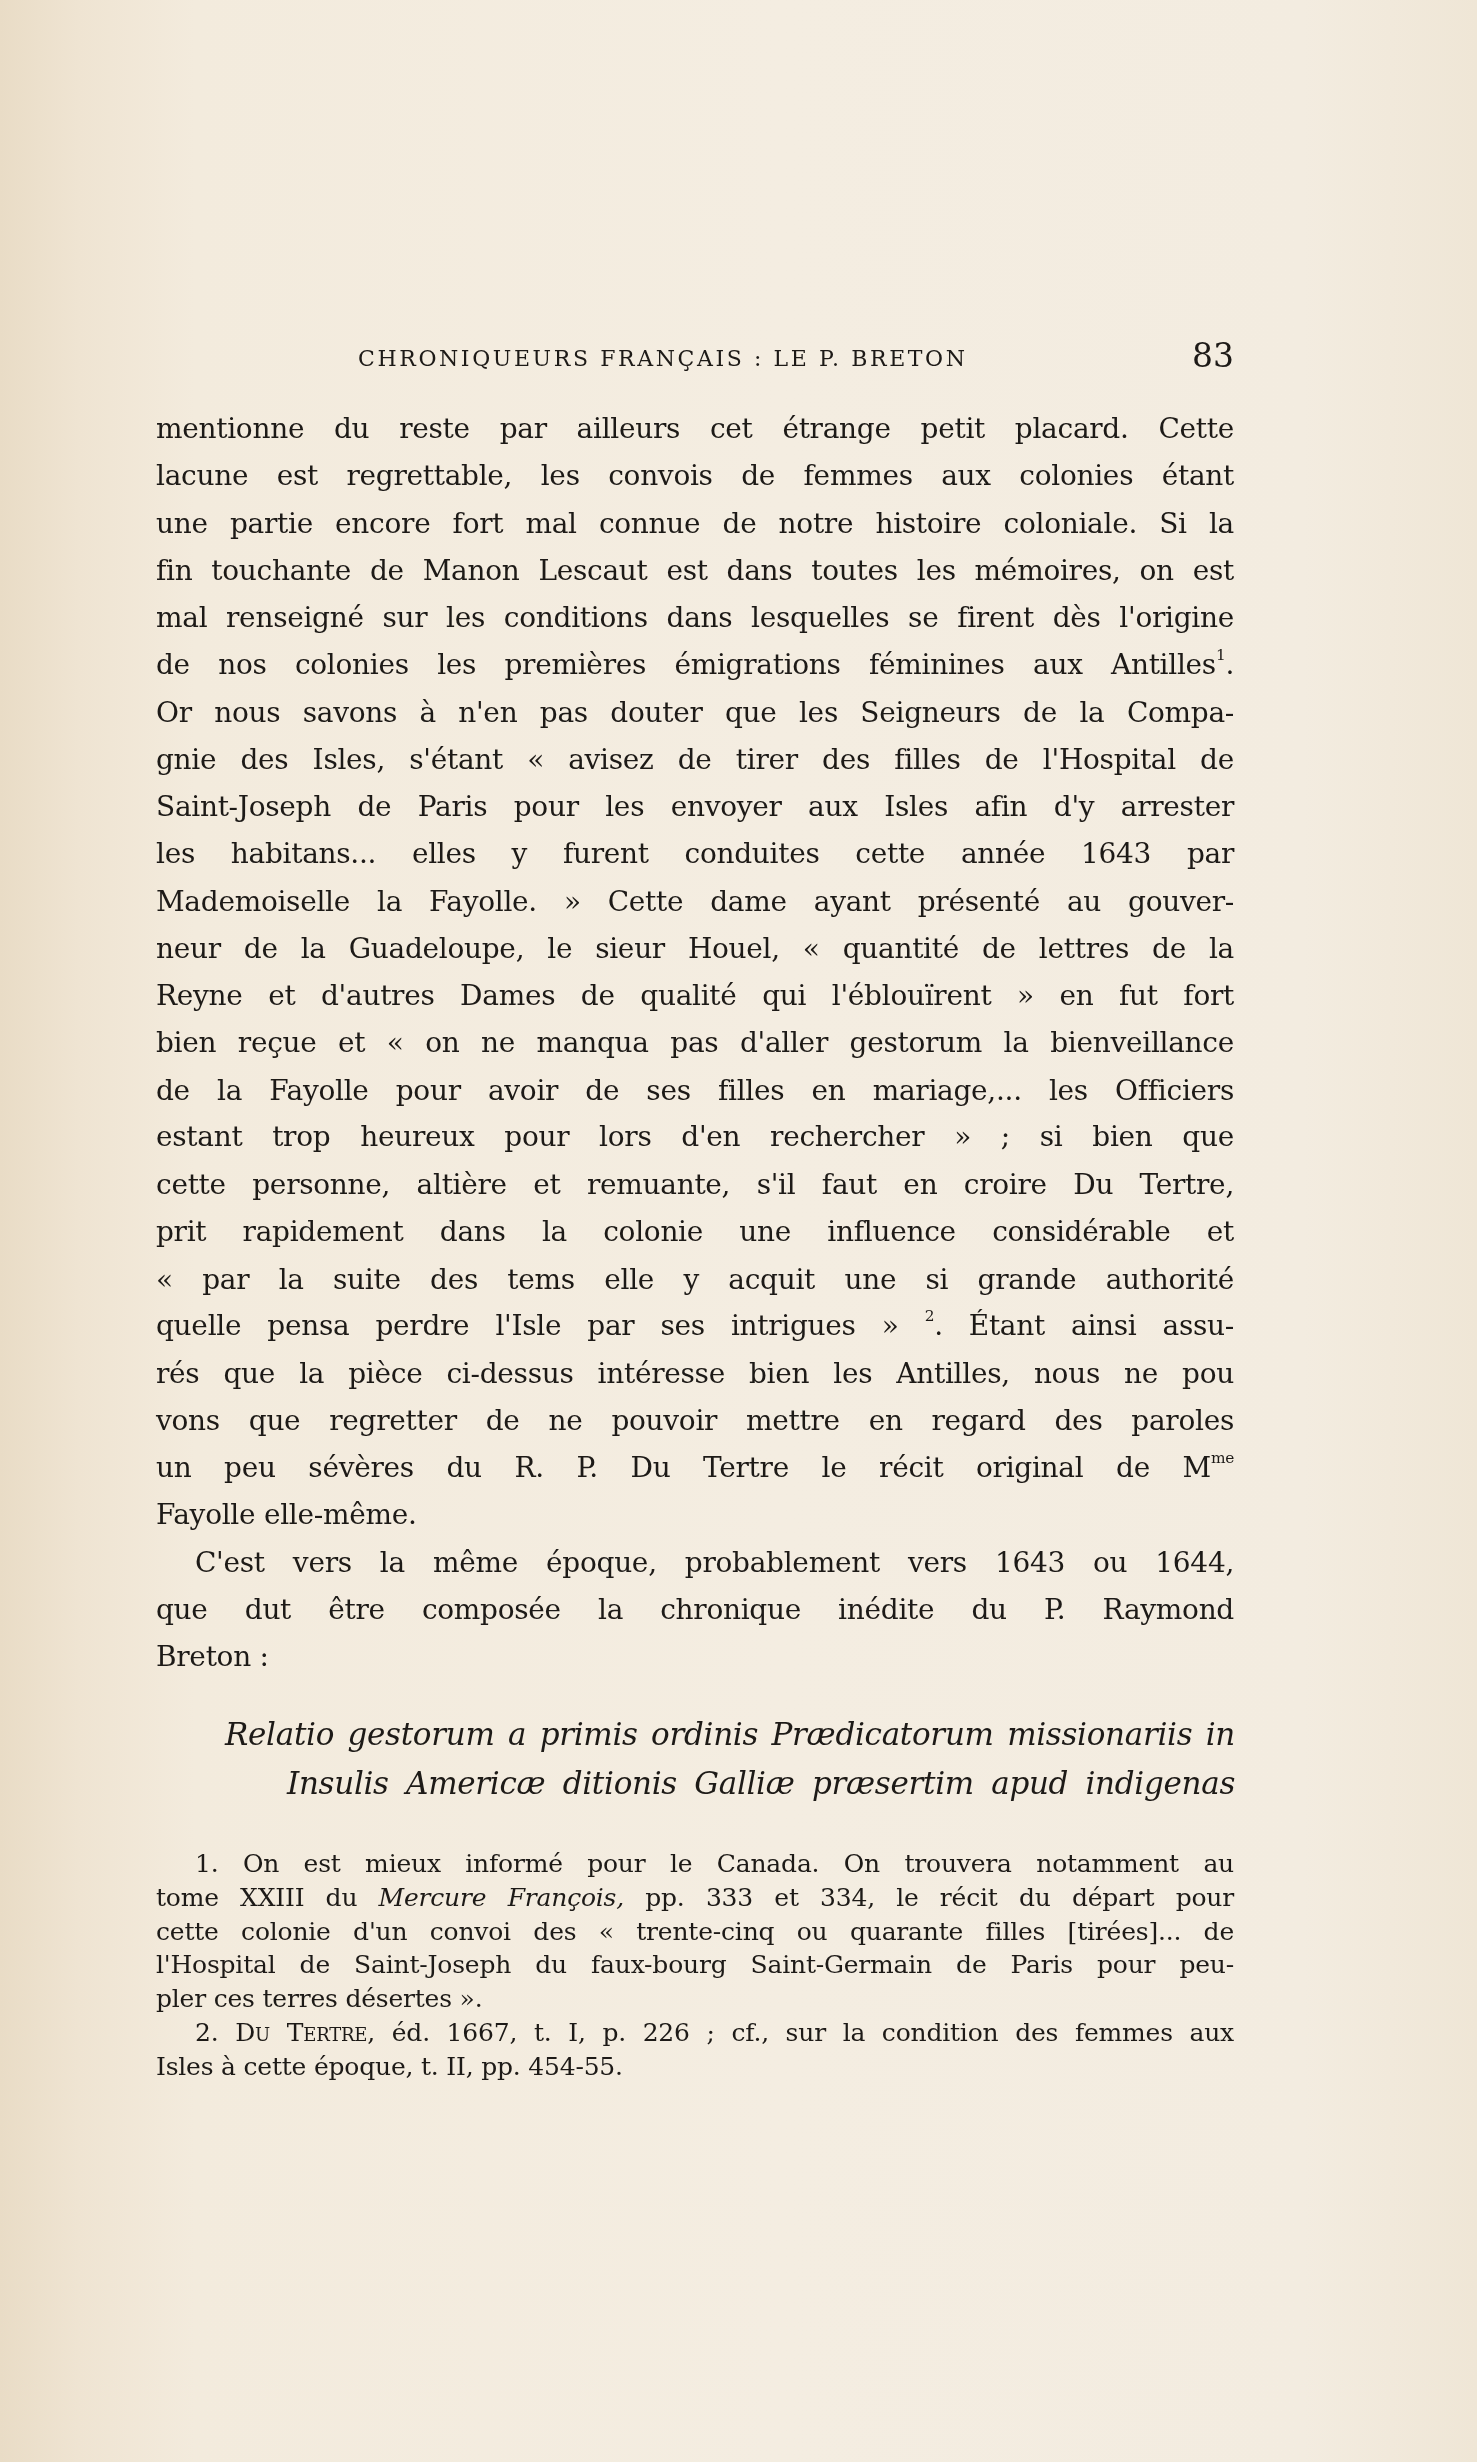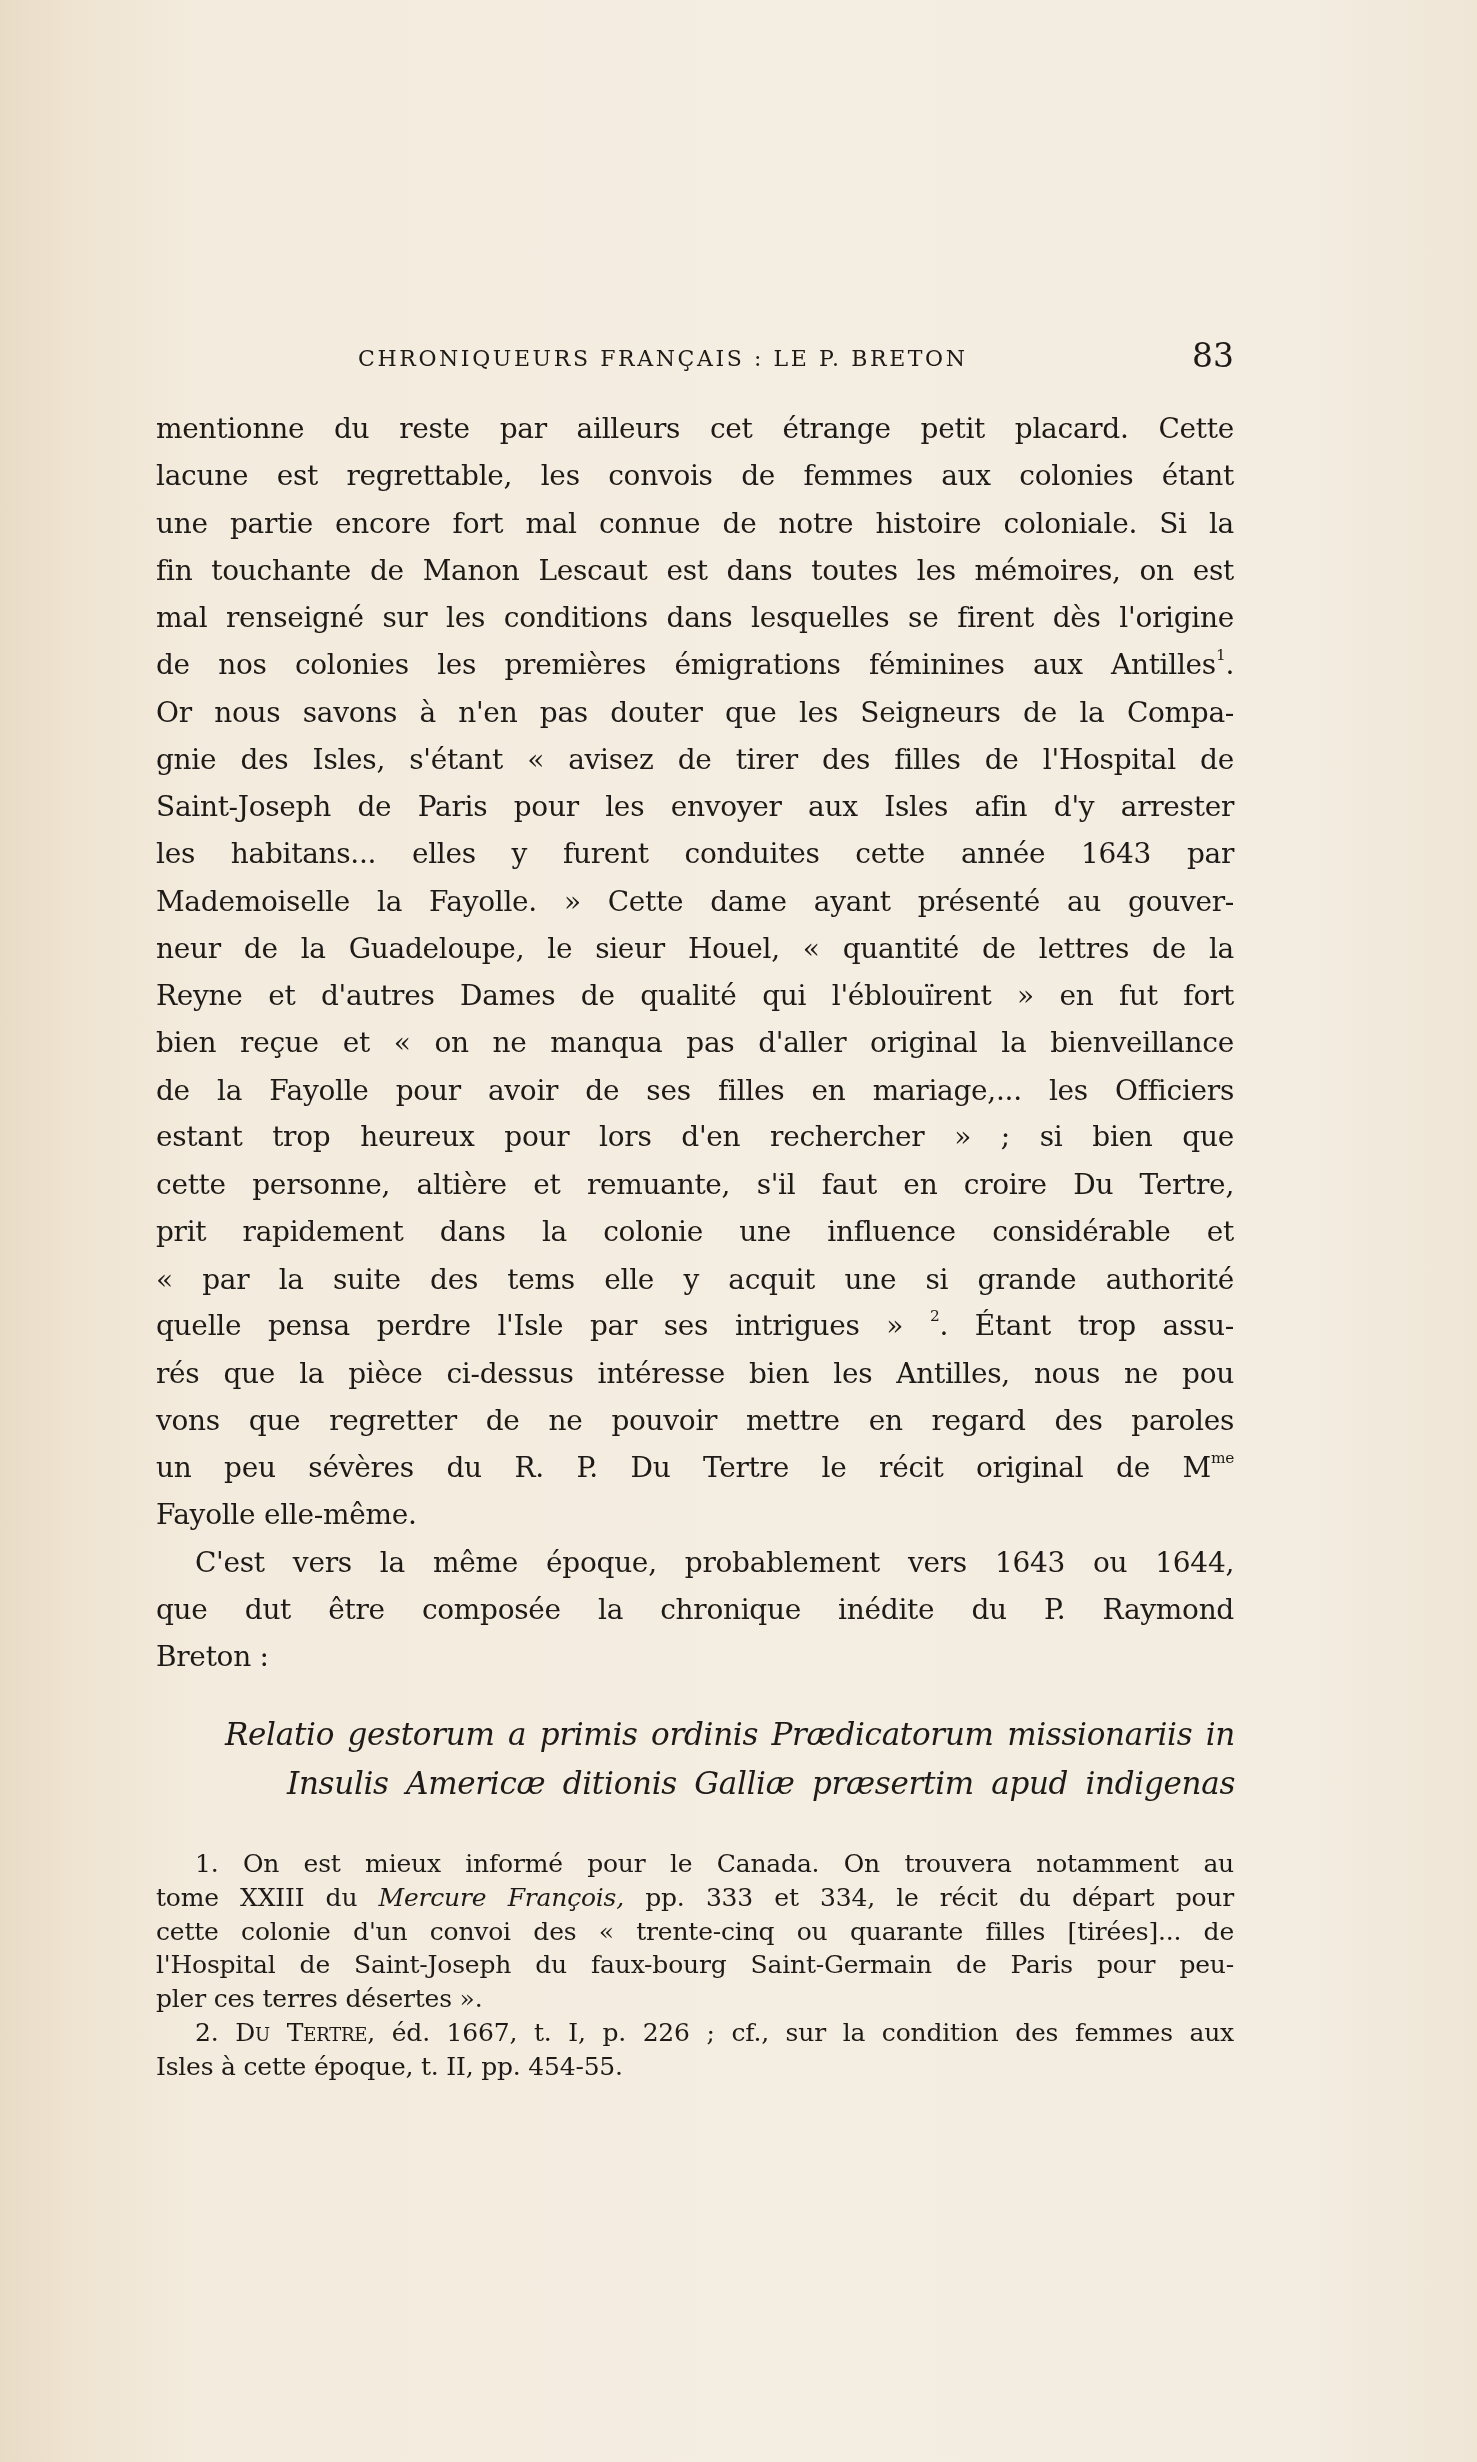--- a/index.html
+++ b/index.html
@@ -57,27 +57,27 @@
     <div class="line" style="top:551px">fin touchante de Manon Lescaut est dans toutes les mémoires, on est</div>
     <div class="line" style="top:598px">mal renseigné sur les conditions dans lesquelles se firent dès l'origine</div>
     <div class="line" style="top:645px"><span>de nos colonies les premières émigrations féminines aux Antilles</span><sup>1</sup><span>.</span></div>
     <div class="line" style="top:693px">Or nous savons à n'en pas douter que les Seigneurs de la Compa-</div>
     <div class="line" style="top:740px">gnie des Isles, s'étant « avisez de tirer des filles de l'Hospital de</div>
     <div class="line" style="top:787px">Saint-Joseph de Paris pour les envoyer aux Isles afin d'y arrester</div>
     <div class="line" style="top:834px">les habitans... elles y furent conduites cette année 1643 par</div>
     <div class="line" style="top:882px">Mademoiselle la Fayolle. » Cette dame ayant présenté au gouver-</div>
     <div class="line" style="top:929px">neur de la Guadeloupe, le sieur Houel, « quantité de lettres de la</div>
     <div class="line" style="top:976px">Reyne et d'autres Dames de qualité qui l'éblouïrent » en fut fort</div>
-    <div class="line" style="top:1023px">bien reçue et « on ne manqua pas d'aller original la bienveillance</div>
+    <div class="line" style="top:1023px">bien reçue et « on ne manqua pas d'aller gestorum la bienveillance</div>
     <div class="line" style="top:1071px">de la Fayolle pour avoir de ses filles en mariage,... les Officiers</div>
     <div class="line" style="top:1117px">estant trop heureux pour lors d'en rechercher » ; si bien que</div>
     <div class="line" style="top:1165px">cette personne, altière et remuante, s'il faut en croire Du Tertre,</div>
     <div class="line" style="top:1212px">prit rapidement dans la colonie une influence considérable et</div>
     <div class="line" style="top:1260px">« par la suite des tems elle y acquit une si grande authorité</div>
-    <div class="line" style="top:1306px"><span>quelle pensa perdre l'Isle par ses intrigues »</span> <sup>2</sup><span>. Étant trop assu-</span></div>
+    <div class="line" style="top:1306px"><span>quelle pensa perdre l'Isle par ses intrigues »</span> <sup>2</sup><span>. Étant ainsi assu-</span></div>
     <div class="line" style="top:1354px">rés que la pièce ci-dessus intéresse bien les Antilles, nous ne pou</div>
     <div class="line" style="top:1401px">vons que regretter de ne pouvoir mettre en regard des paroles</div>
     <div class="line" style="top:1448px"><span>un peu sévères du R. P. Du Tertre le récit original de M</span><sup>me</sup></div>
     <div class="line last" style="top:1495px">Fayolle elle-même.</div>
   </div>
 
   <div>
     <div class="line indent" style="top:1543px">C'est vers la même époque, probablement vers 1643 ou 1644,</div>
     <div class="line" style="top:1590px">que dut être composée la chronique inédite du P. Raymond</div>
     <div class="line last" style="top:1637px">Breton :</div>

